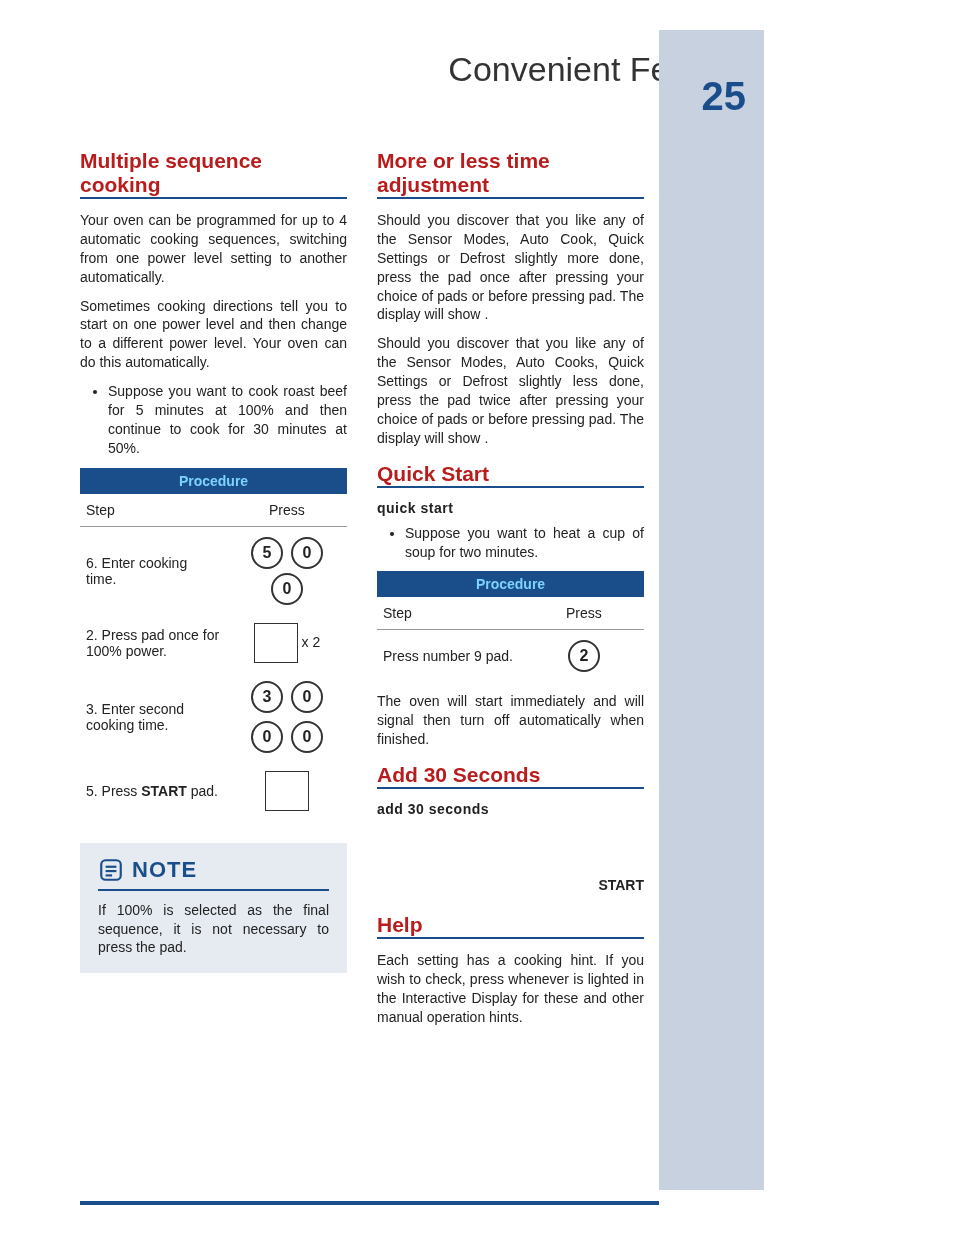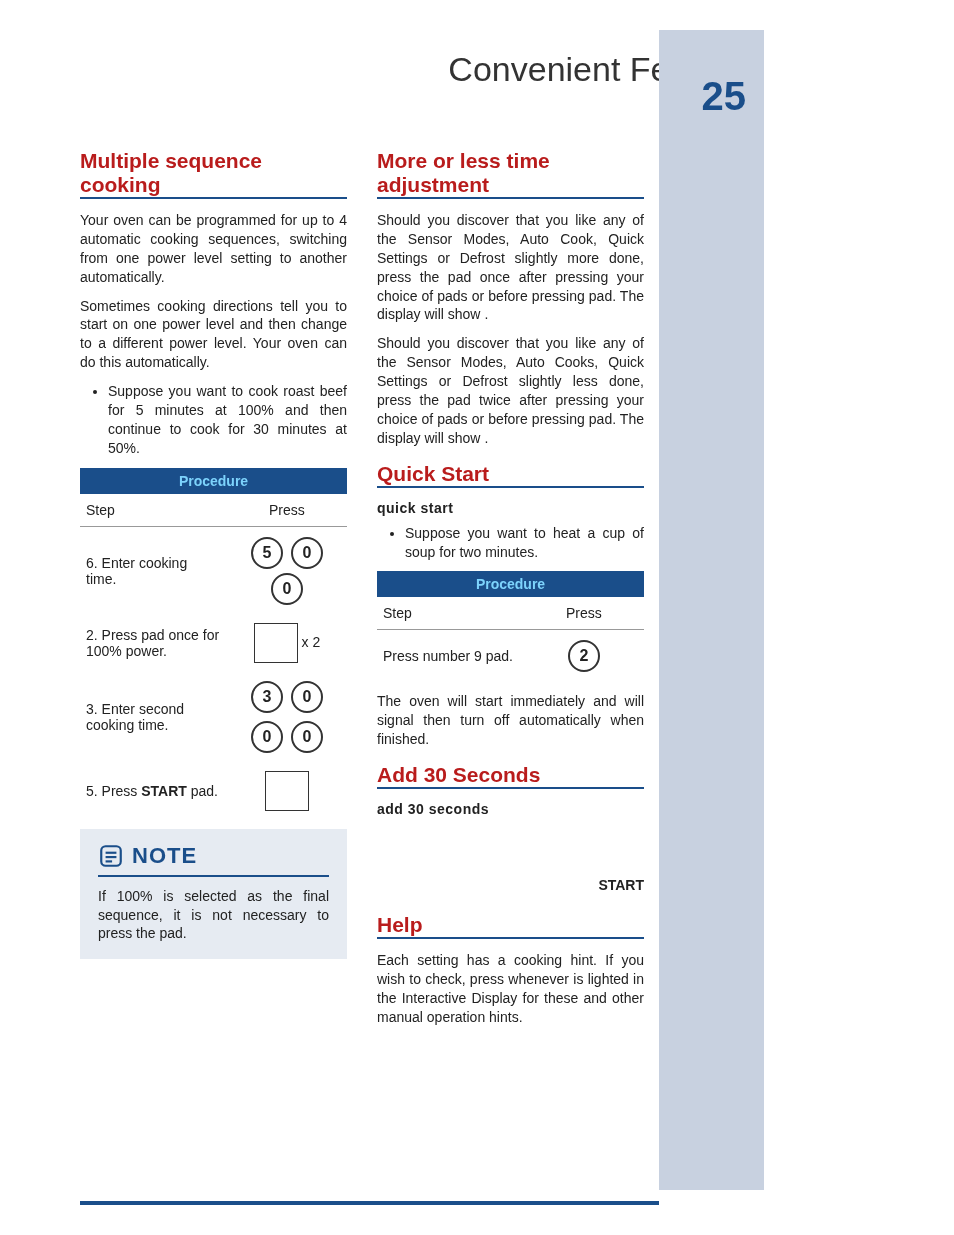--- a/index.html
+++ b/index.html
@@ -14,21 +14,21 @@
   p.body { font-size: 14px; line-height: 1.35; margin-bottom: 10px; text-align: justify; }
   ul.body { font-size: 14px; line-height: 1.35; margin: 0 0 10px 28px; text-align: justify; }
   ul.body li { margin-bottom: 6px; }
   .proc-header { background: #1a4e8a; color: #7dd3fc; text-align: center; font-weight: bold; font-size: 14px; padding: 5px 0; }
   table.proc { width: 100%; border-collapse: collapse; font-size: 14px; }
   table.proc td { padding: 8px 6px; vertical-align: middle; }
   table.proc tr.head td { border-bottom: 1px solid #999; padding-top: 8px; padding-bottom: 8px; }
   .keycap { display: inline-flex; align-items: center; justify-content: center; width: 32px; height: 32px; border: 2px solid #333; border-radius: 50%; font-weight: bold; font-size: 16px; margin: 2px; }
   .padrect { display: inline-block; width: 44px; height: 40px; border: 1px solid #333; background: #fff; vertical-align: middle; }
   .padgroup { display: flex; flex-wrap: wrap; gap: 4px; justify-content: center; }
-  .note-box { background: #e6ebf2; padding: 14px 18px 16px 18px; margin-top: 10px; }
+  .note-box { background: #e6ebf2; padding: 14px 18px 16px 18px; margin-top: 24px; }
   .note-head { display: flex; align-items: center; gap: 8px; border-bottom: 2px solid #1a4e8a; padding-bottom: 6px; margin-bottom: 10px; }
   .note-head .icon { width: 26px; height: 26px; color: #1a4e8a; }
   .note-head .label { font-size: 22px; font-weight: bold; color: #1a4e8a; letter-spacing: 1px; }
   .subhead { font-size: 14px; font-weight: bold; margin: 6px 0 8px 0; letter-spacing: 0.5px; }
   .start-right { text-align: right; font-weight: bold; font-size: 14px; margin: 60px 0 20px 0; }
   .footer-rule { position: absolute; left: 80px; right: 105px; bottom: 30px; height: 4px; background: #1a4e8a; }
   td.step { width: 55%; }
   td.press { width: 45%; text-align: center; }
 </style>
 </head>

